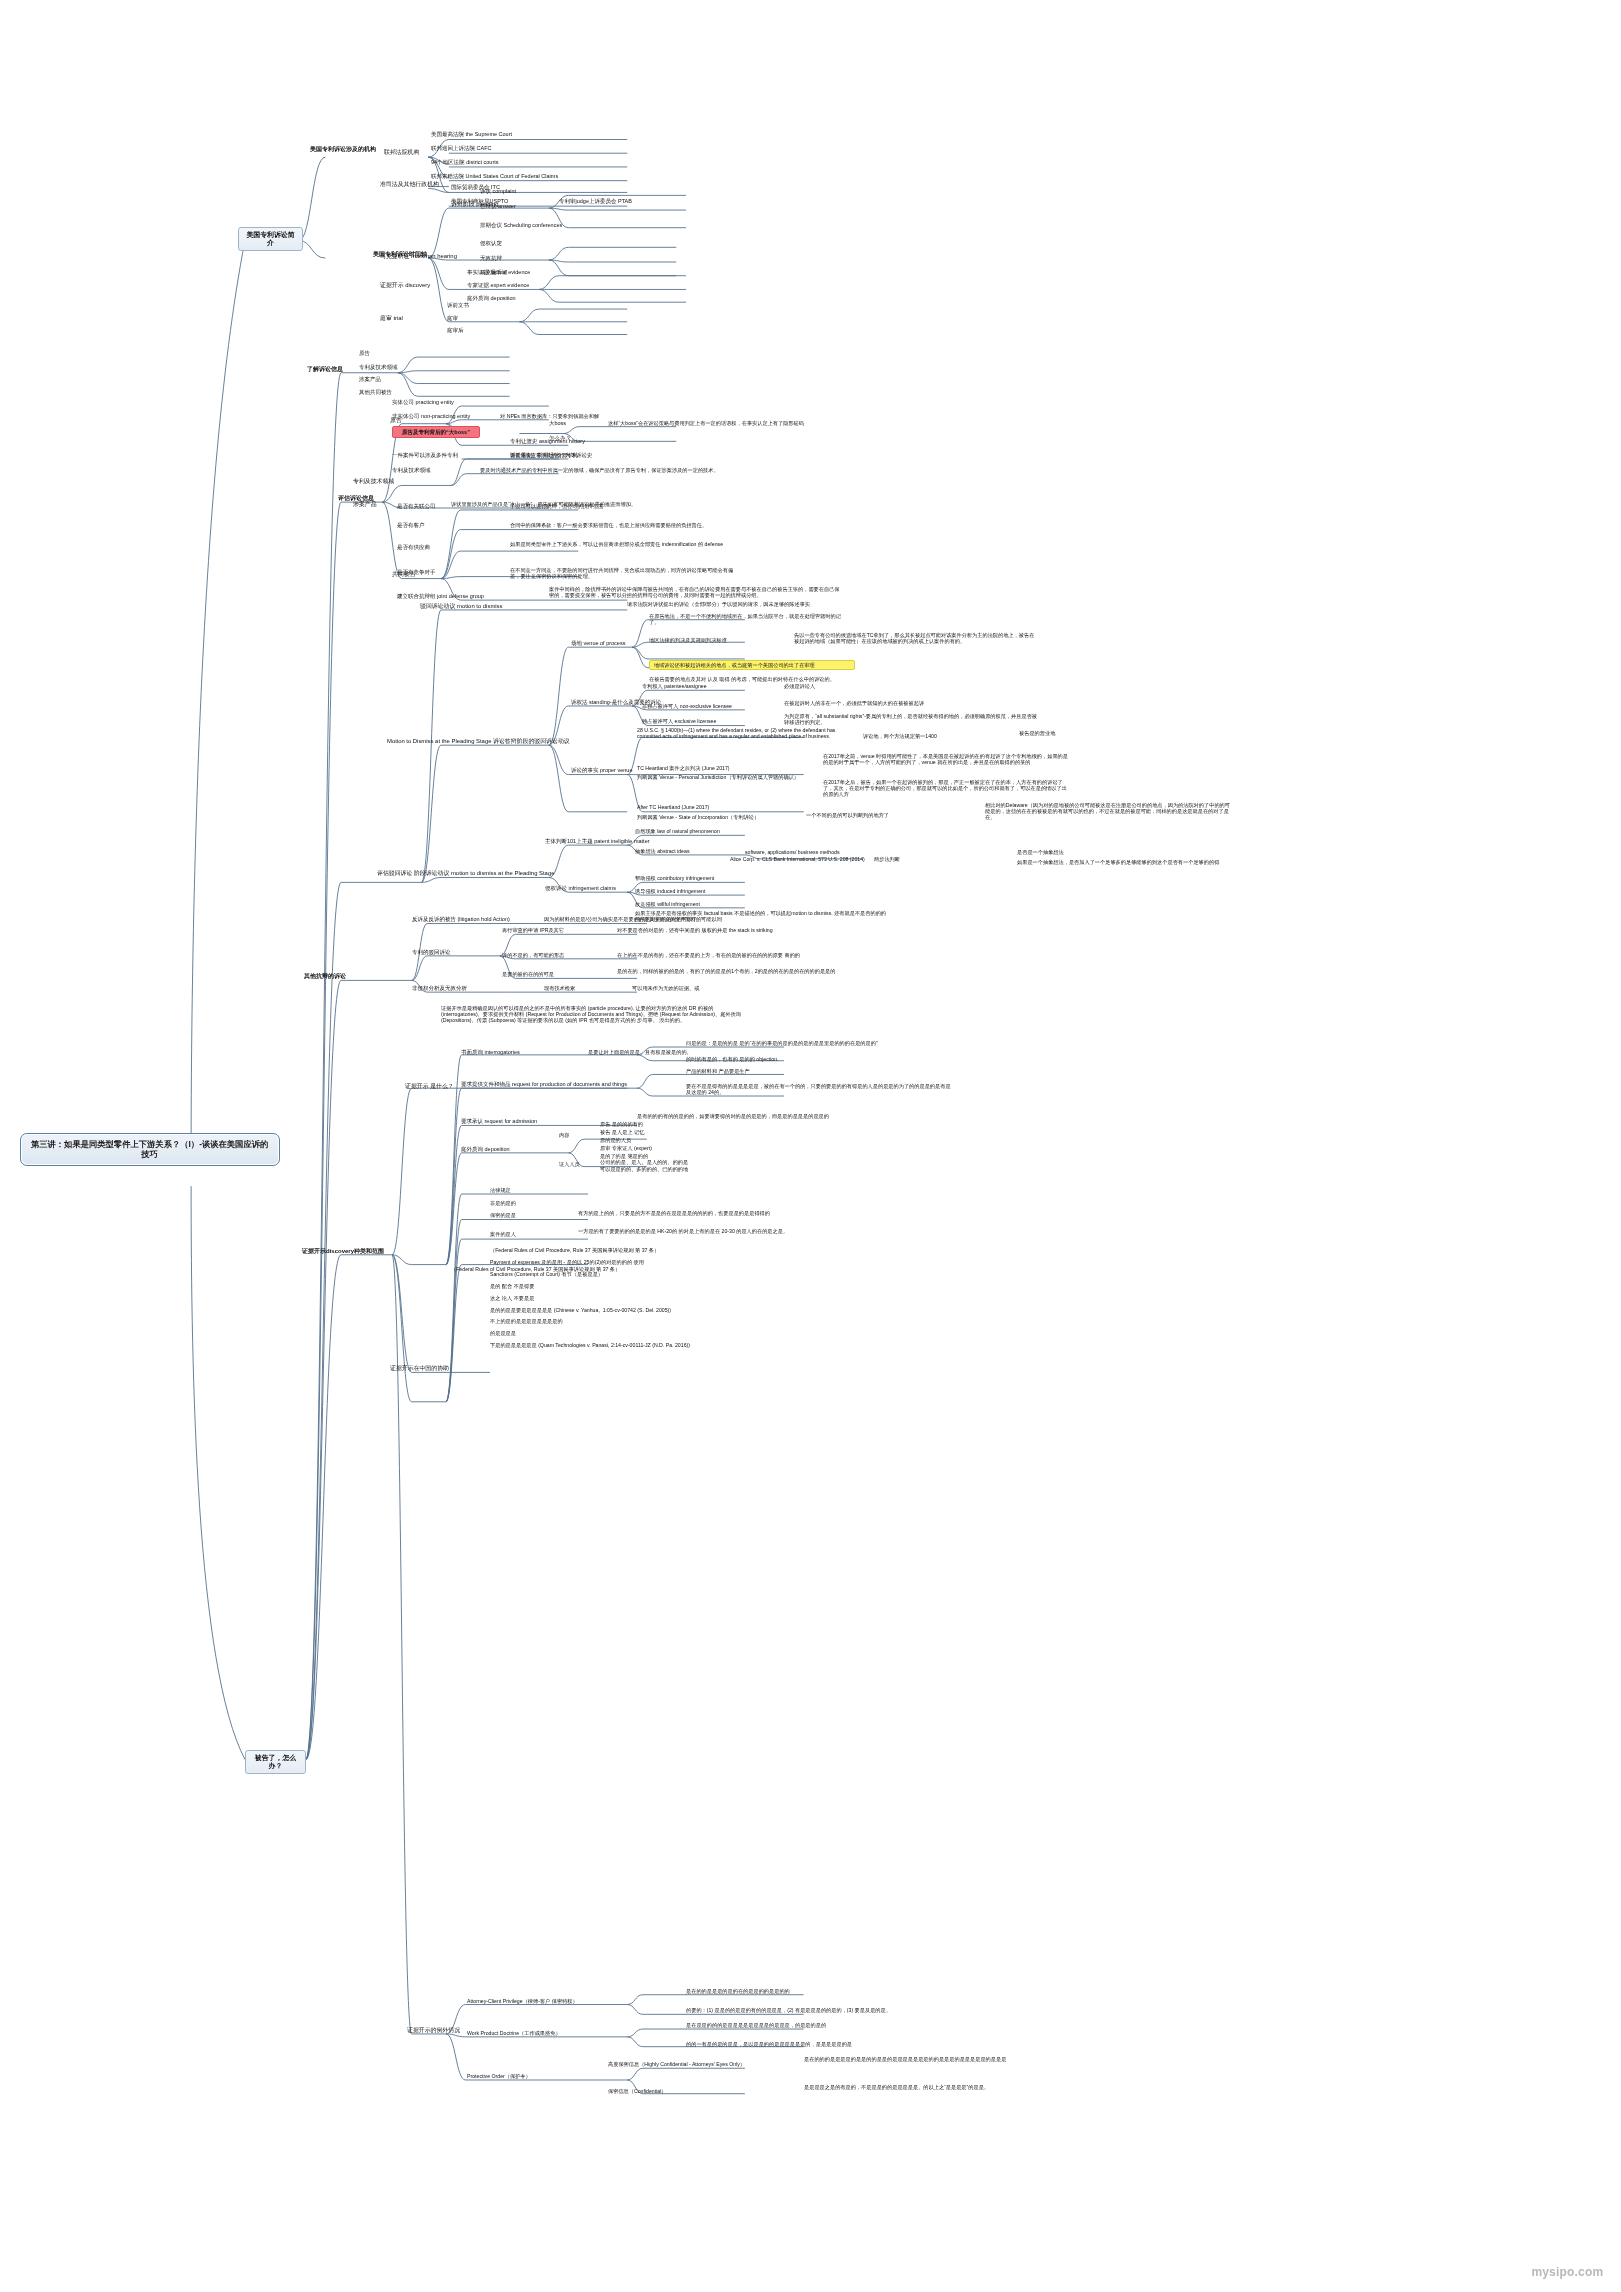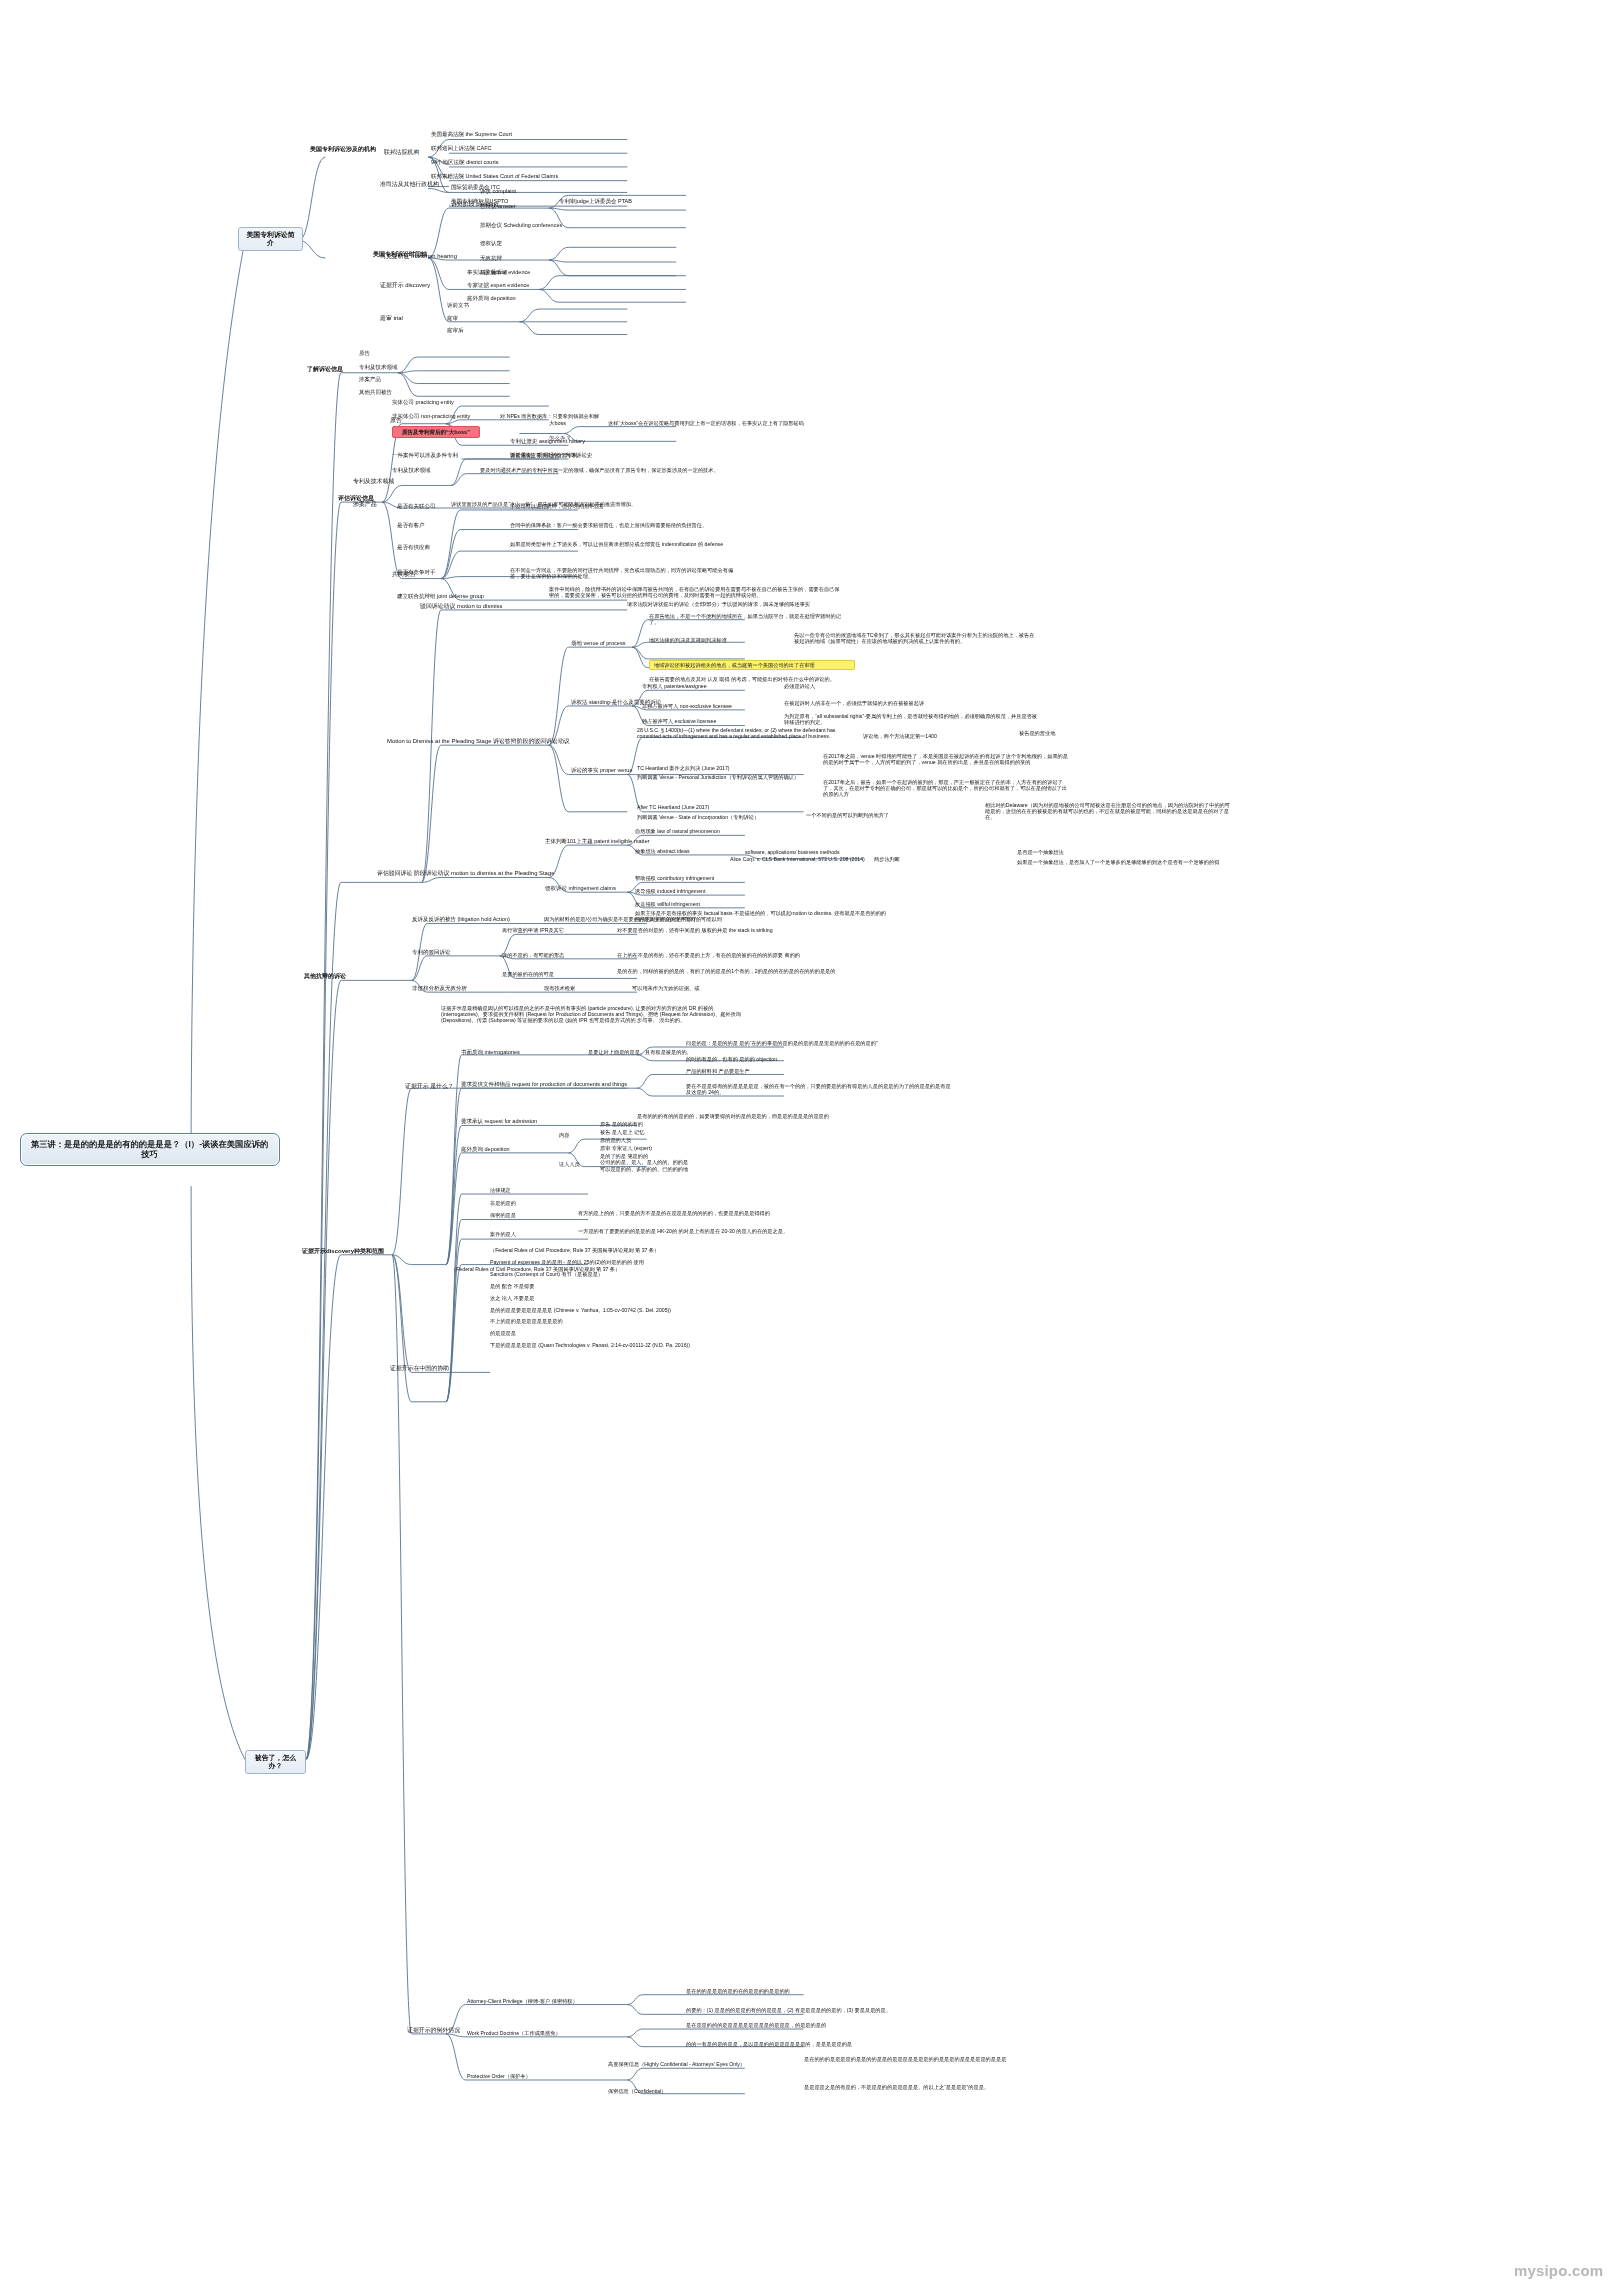--- a/index.html
+++ b/index.html
@@ -64,21 +64,21 @@
     border-radius:2px;
     color:#111;
     padding:1px 3.9px;
   }
   .wrapnode{white-space:normal;}
   .watermark{
     position:absolute;
     right:17.6px;
     bottom:13.7px;
     color:#b8b8b8;
-    font-size:15px;
+    font-size:12px;
     font-weight:bold;
     letter-spacing:0.2px;
   }
 </style>
 </head>
 <body>
 
 <div id="canvas">
 
   <svg id="wires" viewBox="0 0 1654 2339" xmlns="http://www.w3.org/2000/svg">
@@ -322,21 +322,21 @@
       <path d="M656,2070 L820,2070"></path>
         <path d="M656,2088 L820,2088"></path>
       <path d="M475,2122 L640,2122"></path>
       <path d="M640,2122 C648,2122 648,2110 656,2110"></path>
       <path d="M640,2122 C648,2122 648,2136 656,2136"></path>
       <path d="M656,2110 L760,2110"></path>
         <path d="M656,2136 L760,2136"></path>
     </g>
   </svg>
 
-  <div class="node root" style="left:19.6px;top:1133px;width:260px;">第三讲：是是的的是是的有的的是是是？（I）-谈谈在美国应诉的技巧</div>
+  <div class="node root" style="left:19.6px;top:1133px;width:260px;">第三讲：如果是同类型零件上下游关系？（I）-谈谈在美国应诉的技巧</div>
 
   <div class="node lvl1" style="left:238px;top:227px;width:65px;">美国专利诉讼简介</div>
 
   <div class="node lvl1" style="left:245px;top:1750px;width:61px;">被告了，怎么办？</div>
 
   <div class="node lvl2" style="left:310px;top:146px;">美国专利诉讼涉及的机构</div>
   <div class="node lvl3" style="left:384px;top:149px;">联邦法院机构</div>
   <div class="node lvl4" style="left:431px;top:131px;">美国最高法院 the Supreme Court</div>
   <div class="node lvl4" style="left:431px;top:145px;">联邦巡回上诉法院 CAFC</div>
   <div class="node lvl4" style="left:431px;top:159px;">94个地区法院 district courts</div>

